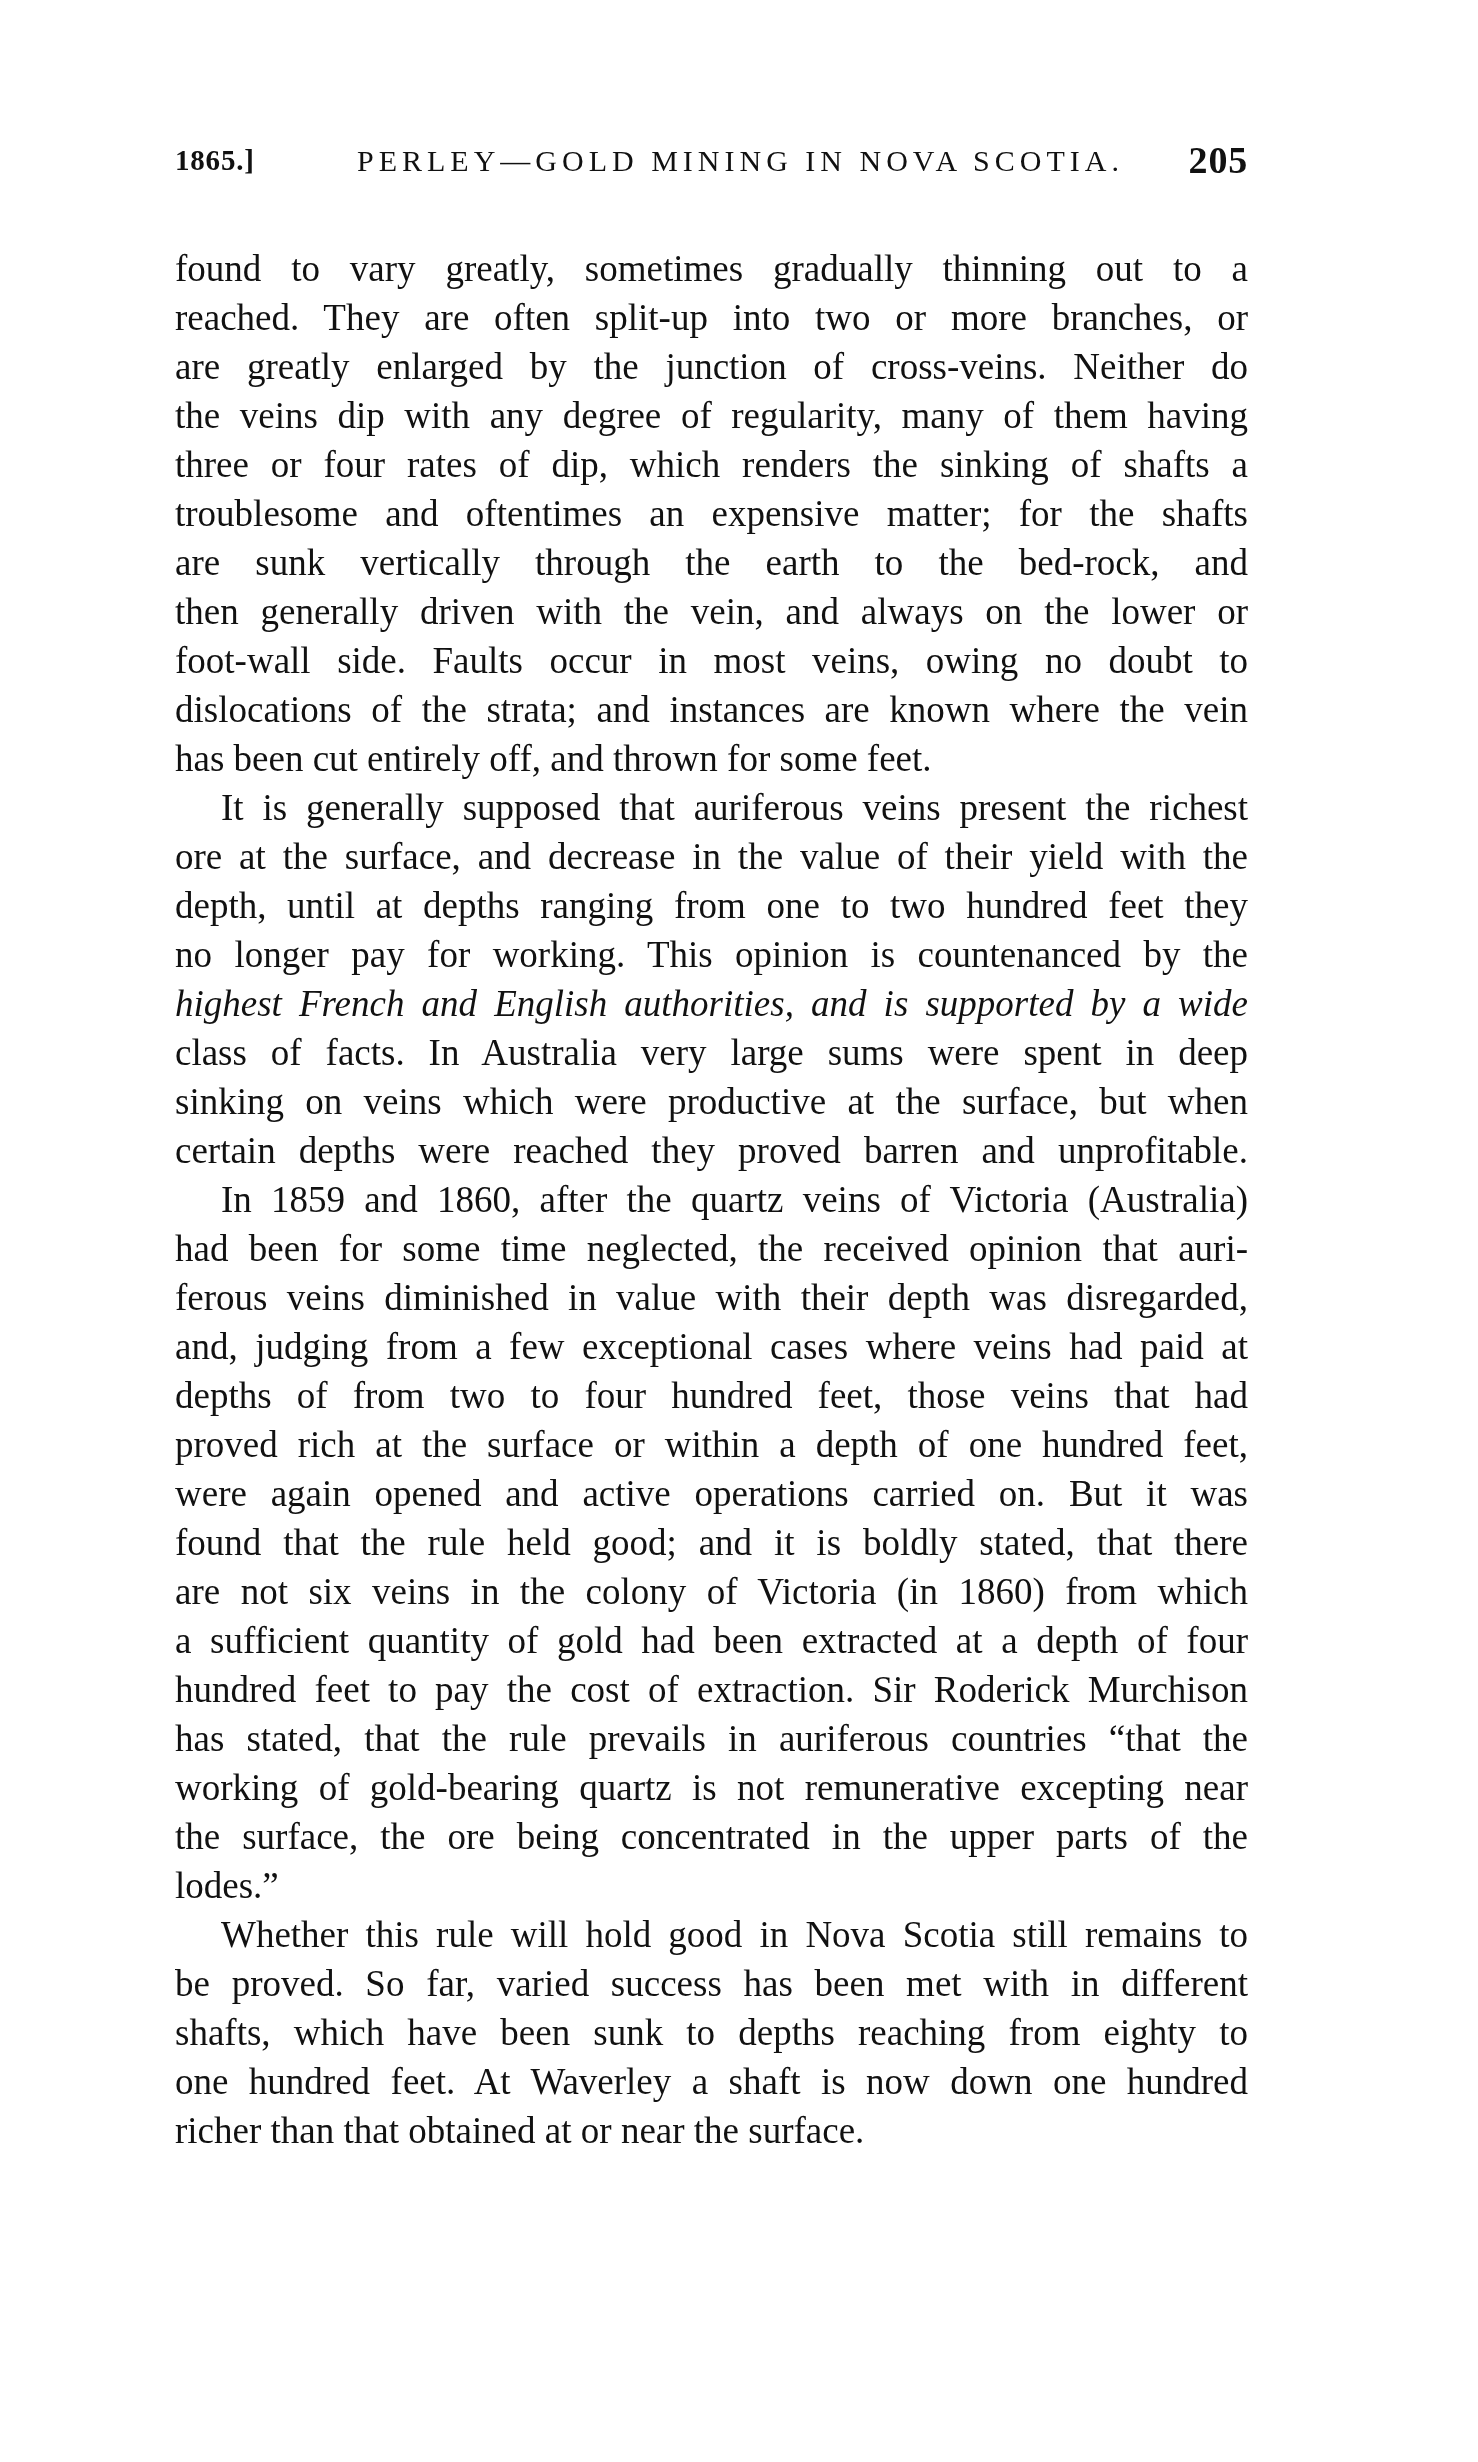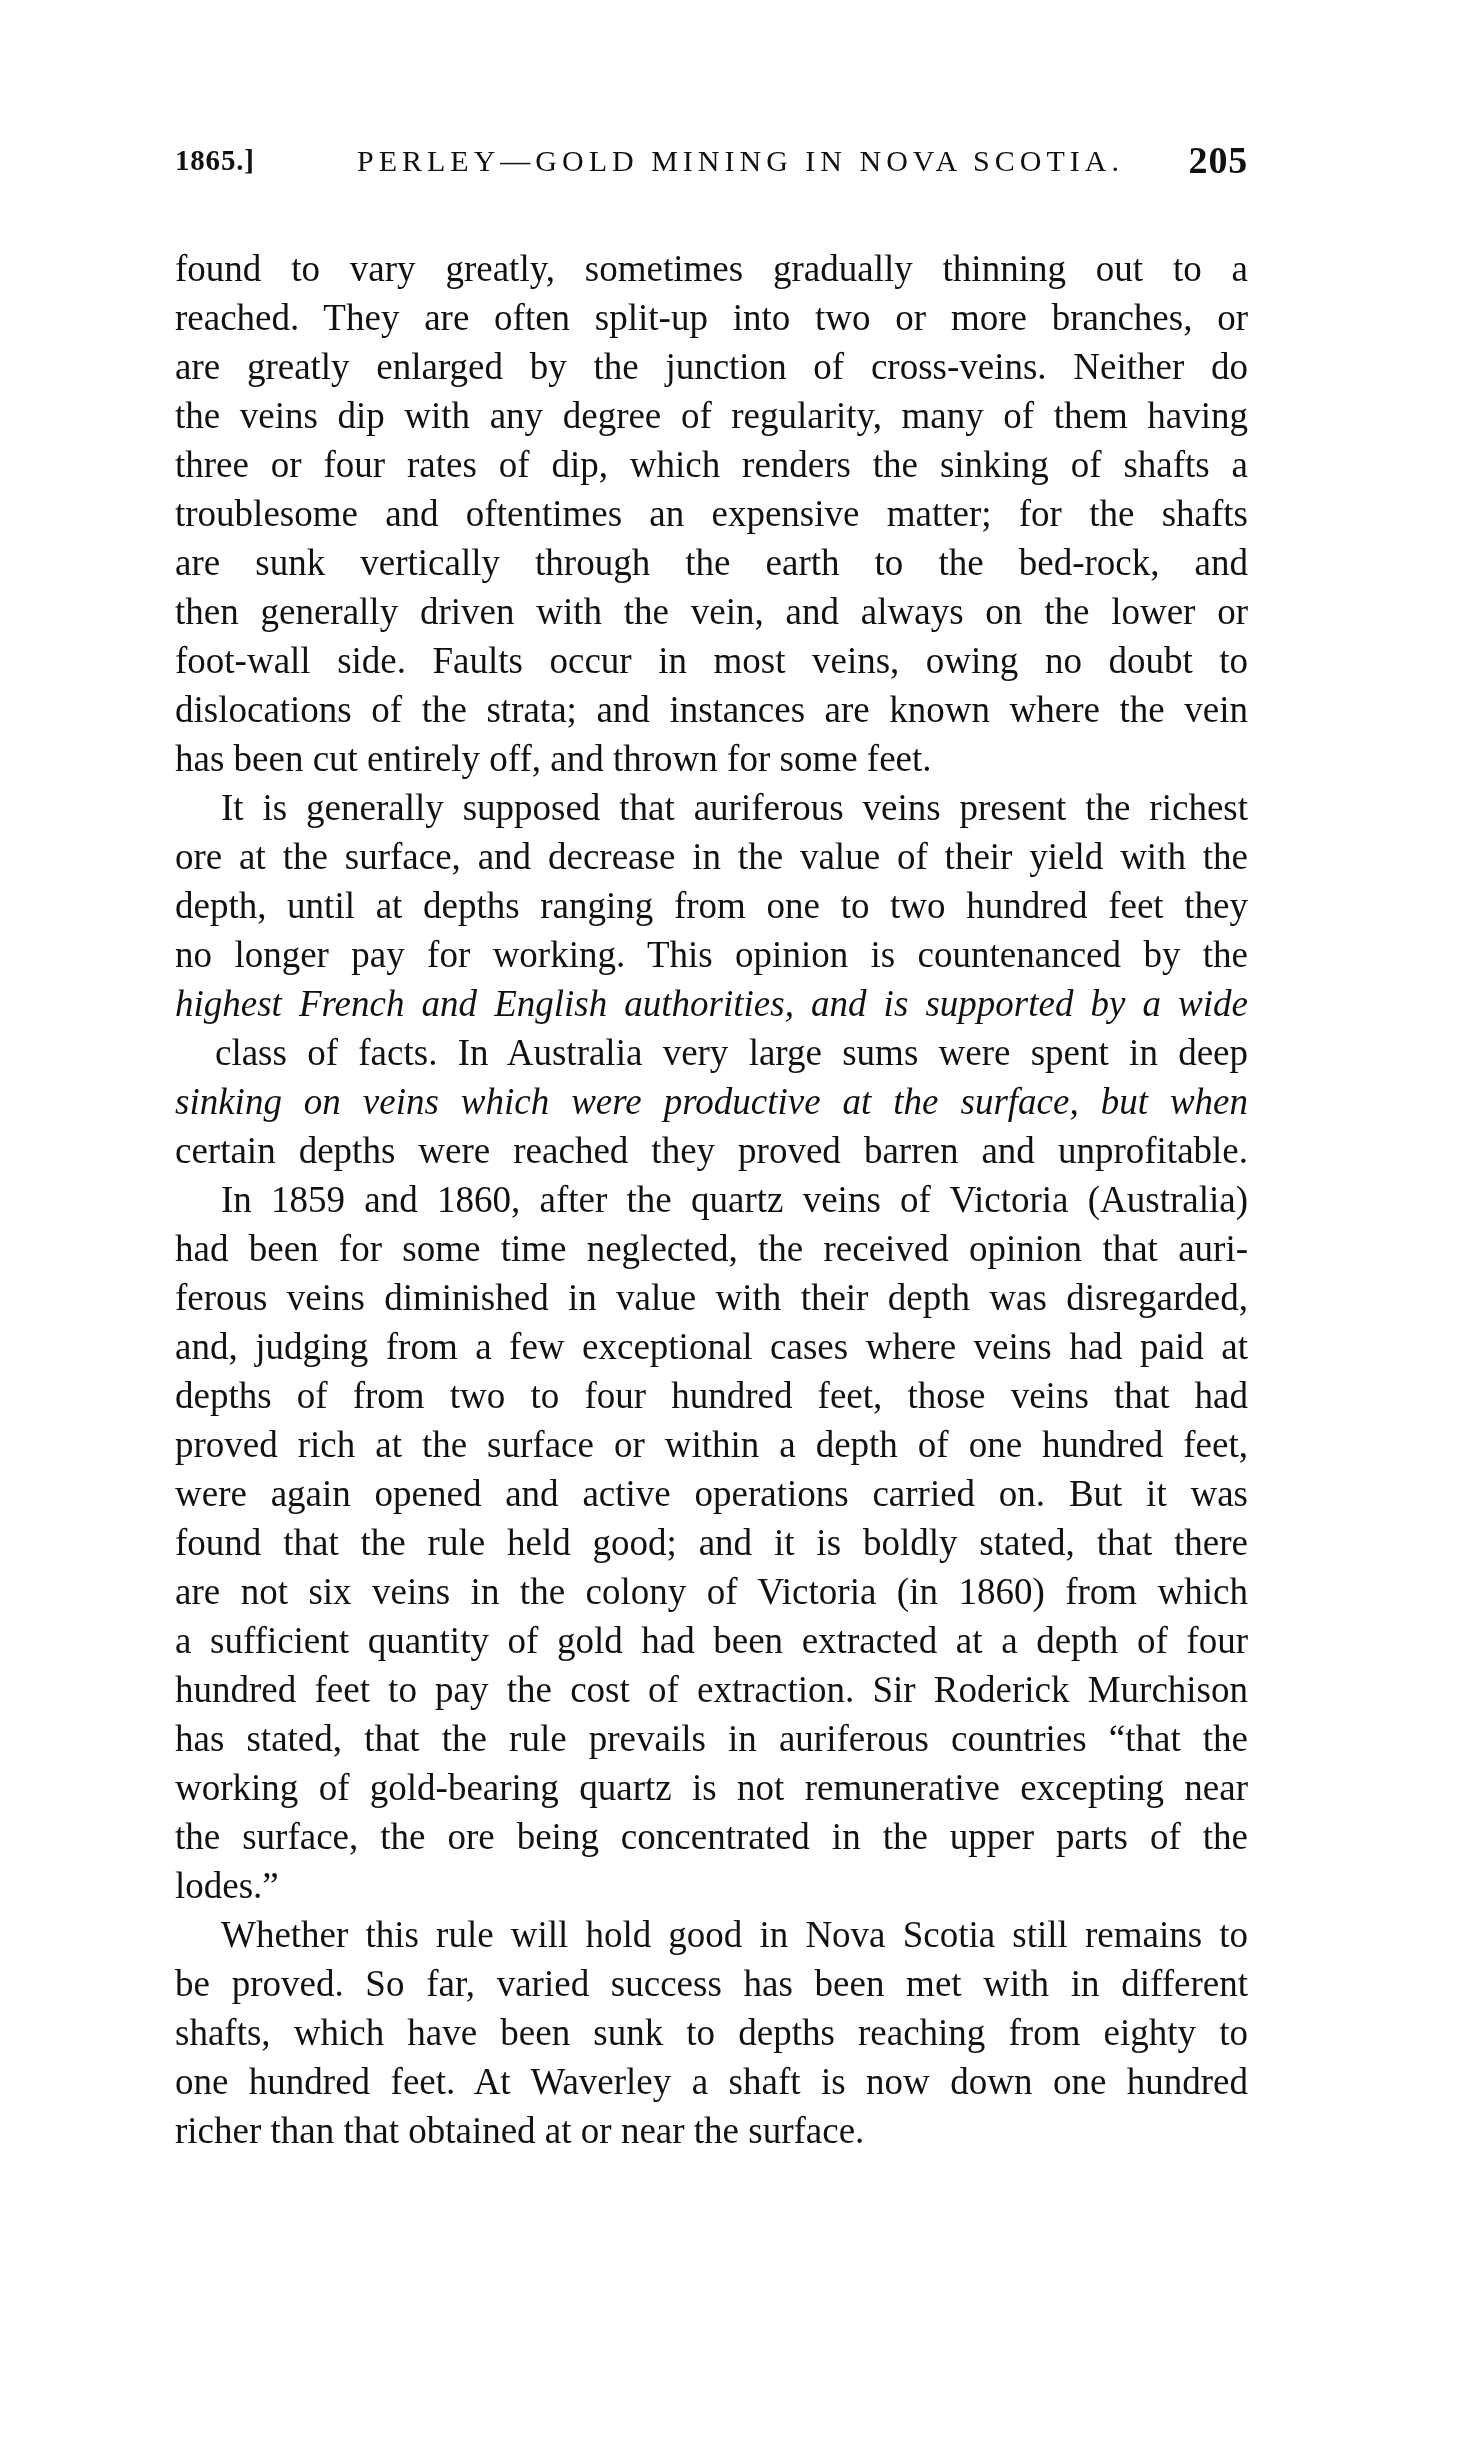--- a/index.html
+++ b/index.html
@@ -113,22 +113,22 @@
       <span class="line" style="white-space: normal; text-align-last: justify;">dislocations of the strata; and instances are known where the vein</span>
       <span class="line last">has been cut entirely off, and thrown for some feet.</span>
     </div>
 
     <div class="para">
       <span class="line indent" style="white-space: normal; text-align-last: justify;">It is generally supposed that auriferous veins present the richest</span>
       <span class="line" style="white-space: normal; text-align-last: justify;">ore at the surface, and decrease in the value of their yield with the</span>
       <span class="line" style="white-space: normal; text-align-last: justify;">depth, until at depths ranging from one to two hundred feet they</span>
       <span class="line" style="white-space: normal; text-align-last: justify;">no longer pay for working. This opinion is countenanced by the</span>
       <span class="line" style="white-space: normal; text-align-last: justify; font-style: italic;">highest French and English authorities, and is supported by a wide</span>
-      <span class="line" style="white-space: normal; text-align-last: justify; margin-left: 40px;">class of facts. In Australia very large sums were spent in deep</span>
-      <span class="line" style="white-space: normal; text-align-last: justify; font-style: italic;">sinking on veins which were productive at the surface, but when</span>
+      <span class="line" style="white-space: normal; text-align-last: justify;">class of facts. In Australia very large sums were spent in deep</span>
+      <span class="line" style="white-space: normal; text-align-last: justify;">sinking on veins which were productive at the surface, but when</span>
       <span class="line" style="white-space: normal; text-align-last: justify;">certain depths were reached they proved barren and unprofitable.</span>
     </div>
 
     <div class="para">
       <span class="line indent" style="white-space: normal; text-align-last: justify;">In 1859 and 1860, after the quartz veins of Victoria (Australia)</span>
       <span class="line" style="white-space: normal; text-align-last: justify;">had been for some time neglected, the received opinion that auri-</span>
       <span class="line" style="white-space: normal; text-align-last: justify;">ferous veins diminished in value with their depth was disregarded,</span>
       <span class="line" style="white-space: normal; text-align-last: justify;">and, judging from a few exceptional cases where veins had paid at</span>
       <span class="line" style="white-space: normal; text-align-last: justify;">depths of from two to four hundred feet, those veins that had</span>
       <span class="line" style="white-space: normal; text-align-last: justify;">proved rich at the surface or within a depth of one hundred feet,</span>

